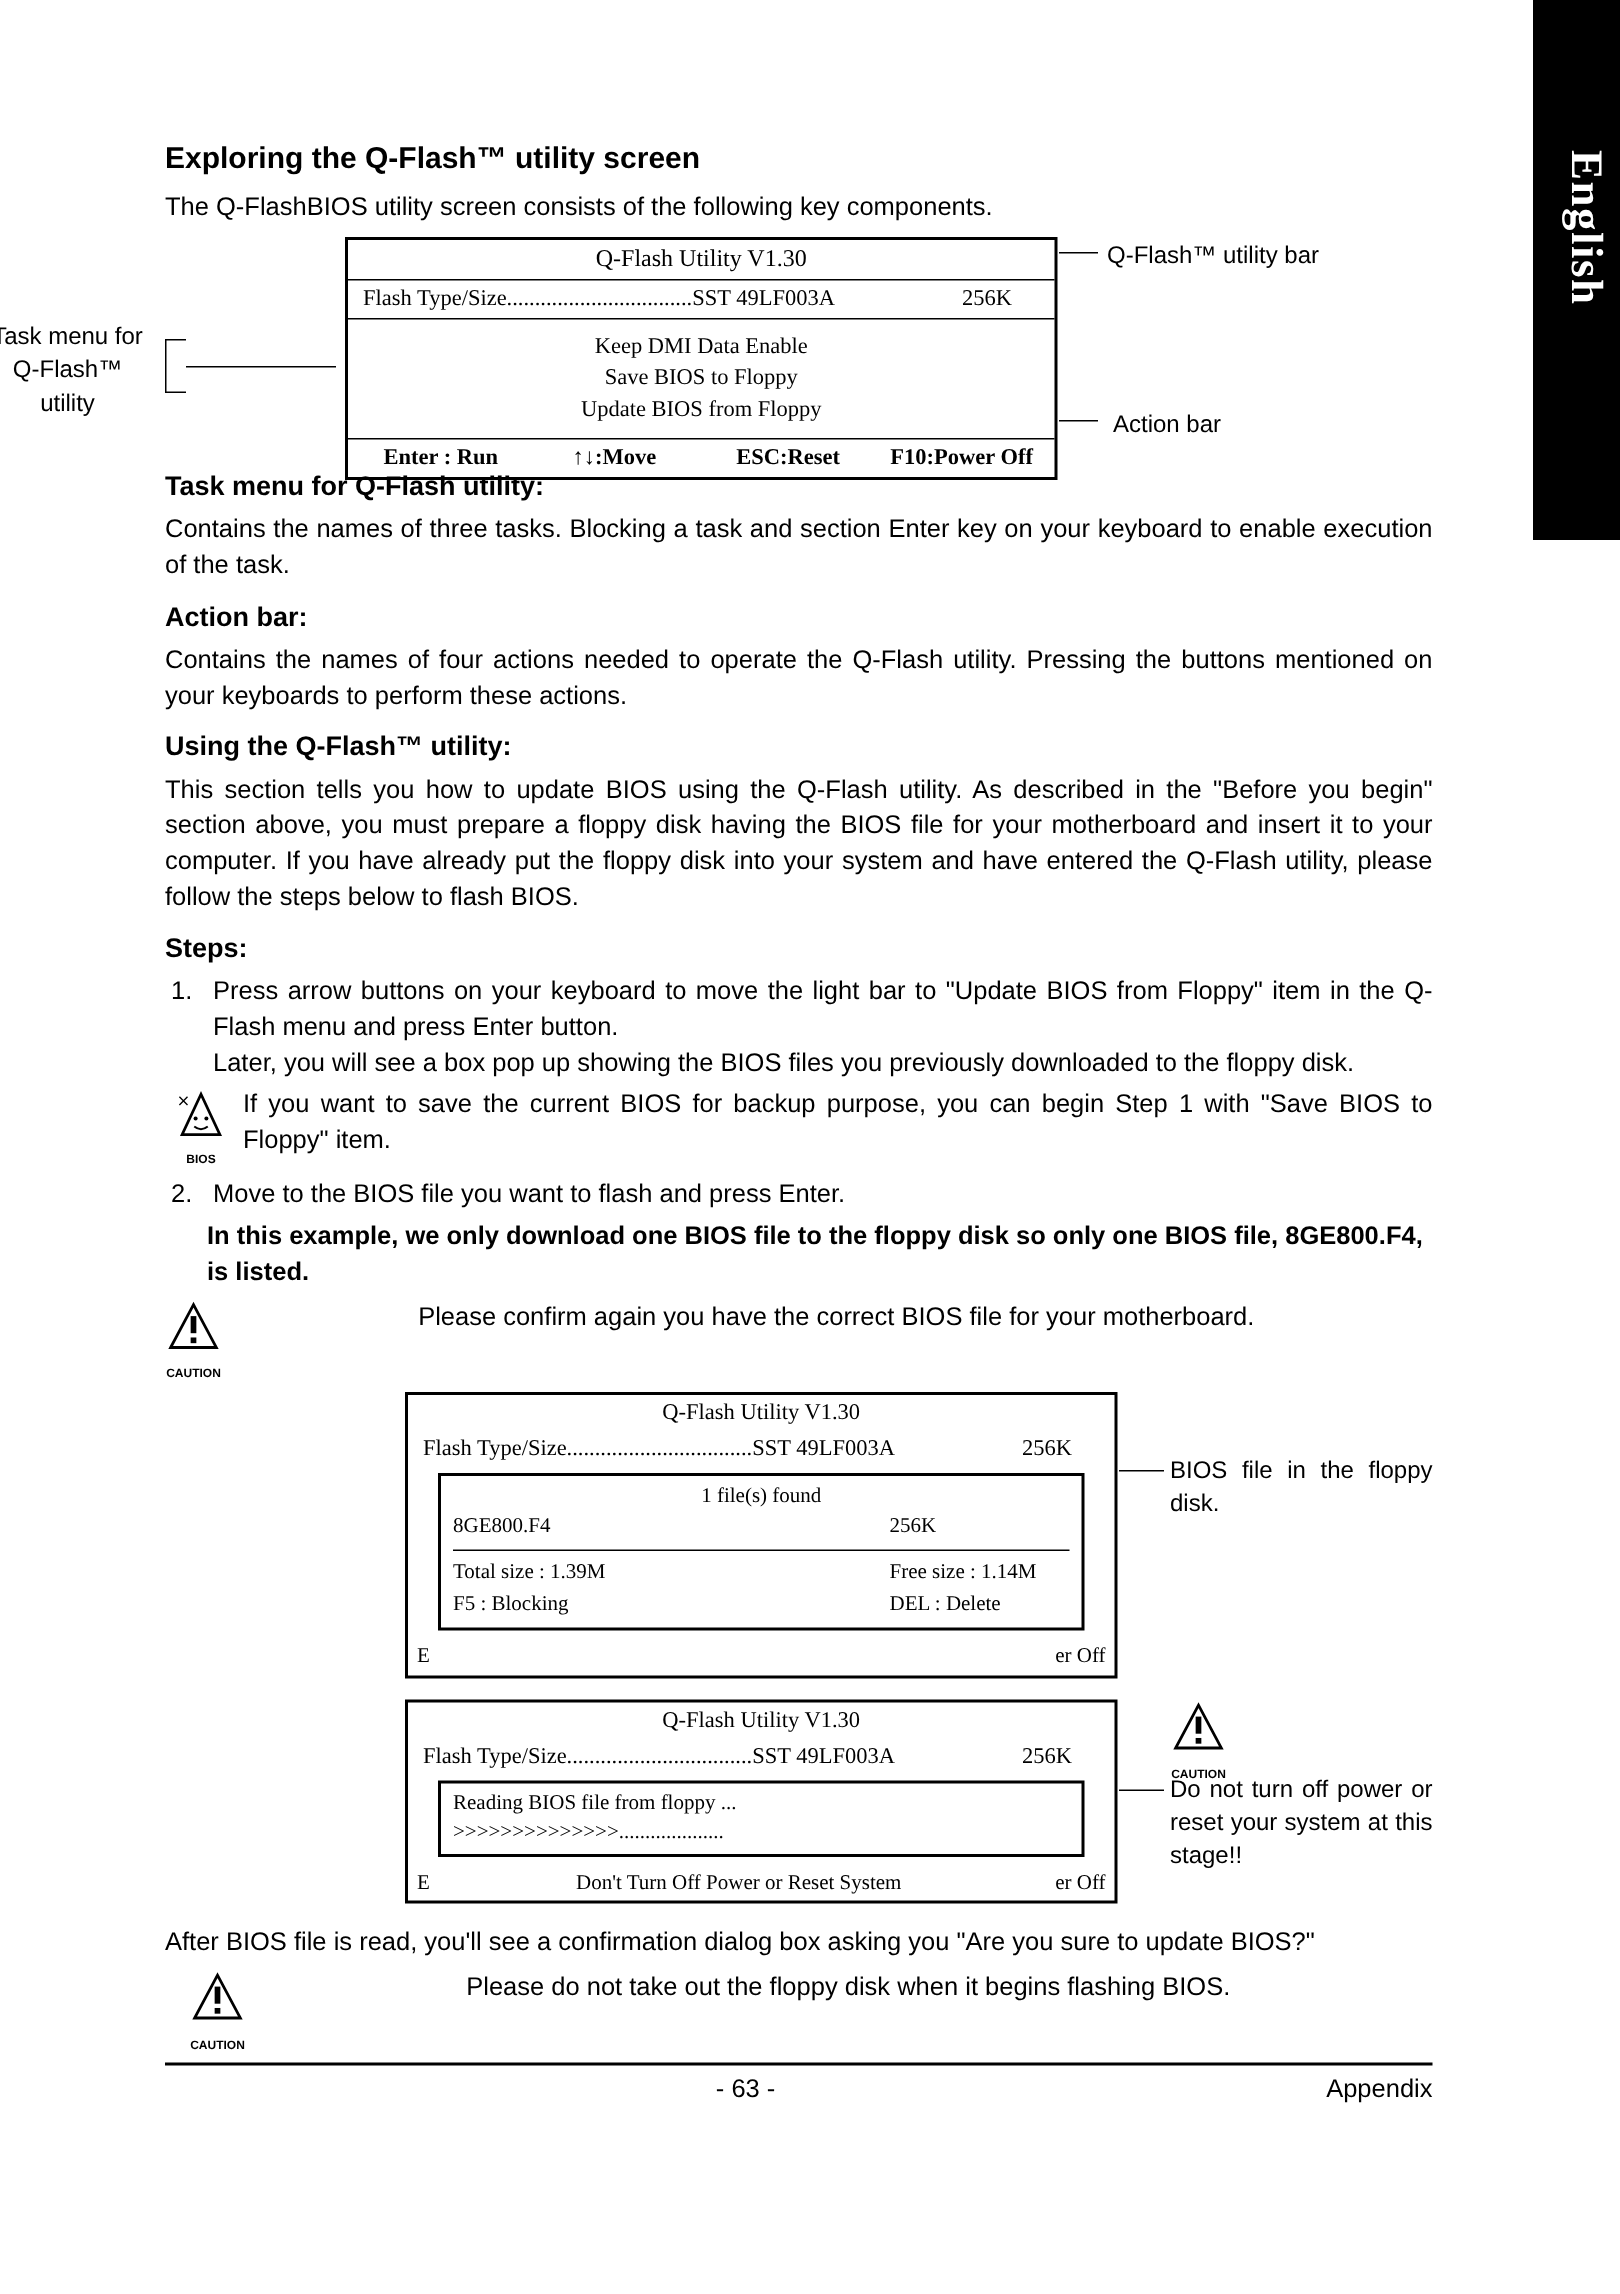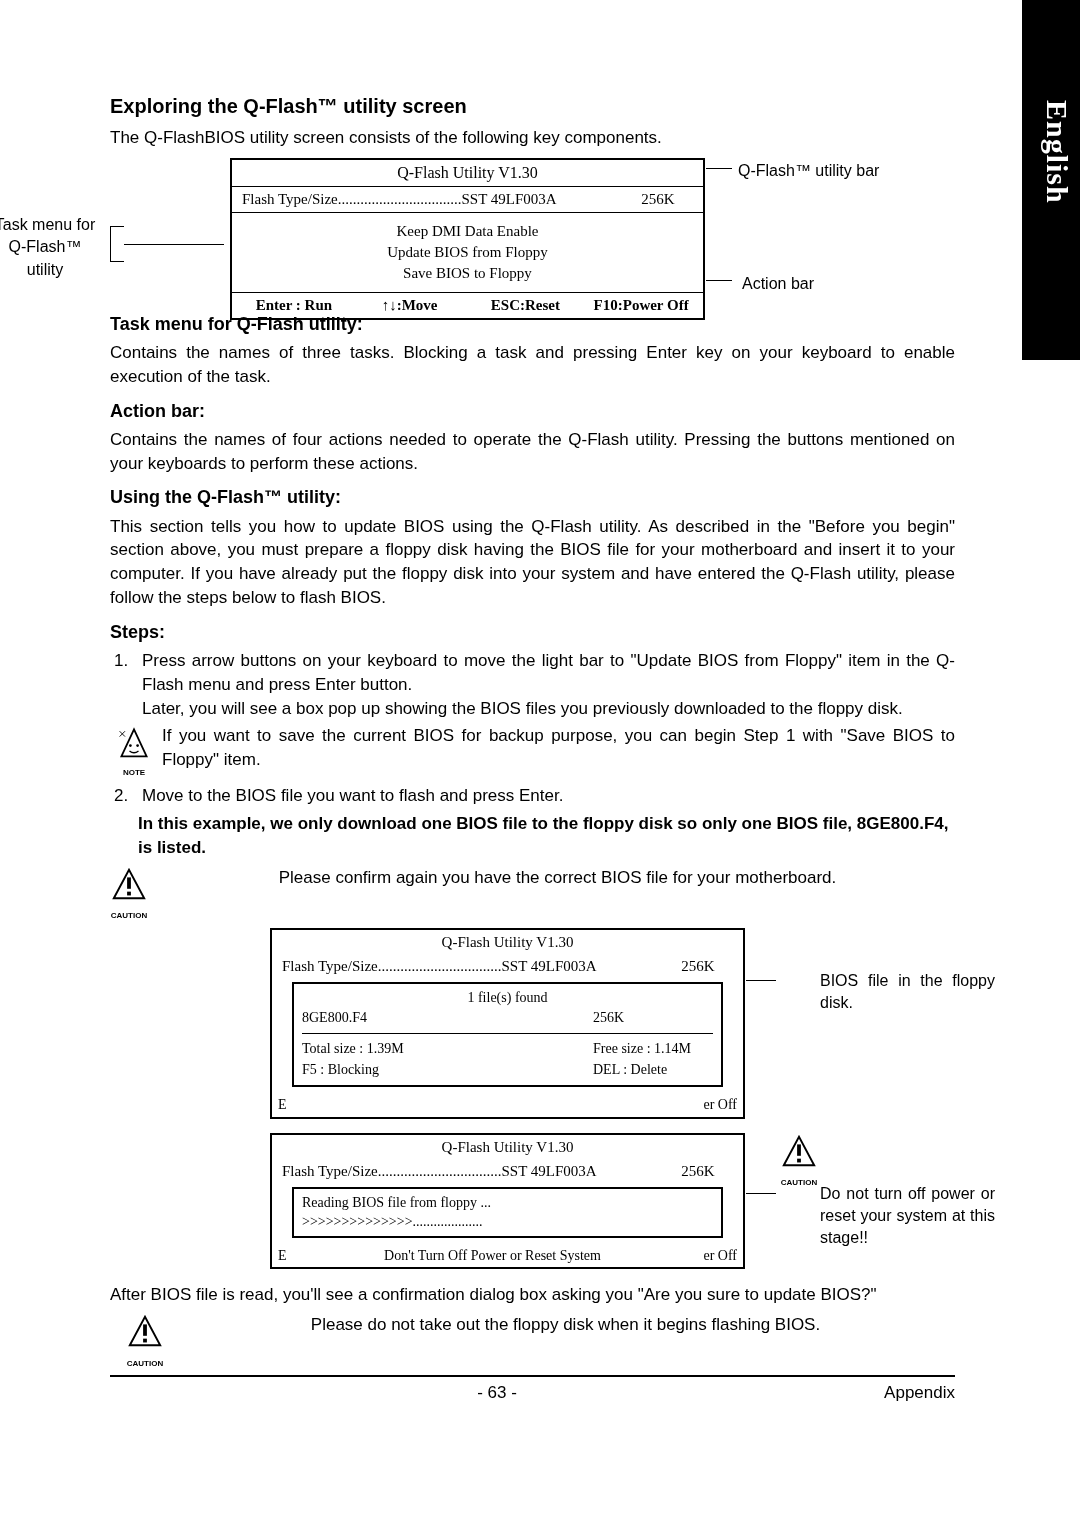--- a/index.html
+++ b/index.html
@@ -85,21 +85,21 @@
   }
   .inner-panel .row { display: flex; padding: 1px 0; }
   .inner-panel .row .c1 { flex: 1; }
   .inner-panel .row .c2 { width: 120px; }
   .util-box2 .bottomrow { display: flex; padding: 2px 6px; font-size: 14px; }
   .bottomrow .e1 { width: 20px; }
   .bottomrow .e2 { flex: 1; }
   .bottomrow .e3 { width: 50px; text-align: right; }
   
   .box2-wrap { position: relative; margin: 6px 0 6px 160px; }
-  .box2-ann { position: absolute; left: 510px; font-size: 16px; text-align: justify; width: 175px; margin-left: 40px; }
+  .box2-ann { position: absolute; left: 510px; font-size: 16px; text-align: justify; width: 175px; }
   
   .box3-wrap { position: relative; margin: 14px 0 14px 160px; }
 </style>
 </head>
 <body>
 
 <div class="black-strip">
   <div class="label">English</div>
 </div>
 
@@ -111,40 +111,40 @@
   <div class="util-diagram">
     <div class="diag-label-left">Task menu for Q-Flash™ utility</div>
     <div class="util-box">
       <div class="titlebar">Q-Flash Utility V1.30</div>
       <div class="flashrow">
         <span class="ft">Flash Type/Size.................................SST 49LF003A</span>
         <span class="fs">256K</span>
       </div>
       <div class="menu">
         <div>Keep DMI Data    Enable</div>
+        <div>Save BIOS to Floppy</div>
         <div>Update BIOS from Floppy</div>
-        <div>Save BIOS to Floppy</div>
       </div>
       <div class="actionrow">
         <span>Enter : Run</span>
         <span>↑↓:Move</span>
         <span>ESC:Reset</span>
         <span>F10:Power Off</span>
       </div>
     </div>
     <div class="diag-label-right1">Q-Flash™ utility bar</div>
     <div class="diag-label-right2">Action bar</div>
     <div class="diag-connector" style="left:0;top:68px;width:14px;height:36px;border:1px solid #000;background:none;border-right:none;"></div>
     <div class="diag-connector" style="left:14px;top:86px;width:100px;height:1px;"></div>
     <div class="diag-connector" style="left:596px;top:10px;width:26px;height:1px;"></div>
     <div class="diag-connector" style="left:596px;top:122px;width:26px;height:1px;"></div>
   </div>
 
   <h3>Task menu for Q-Flash utility:</h3>
-  <div class="para">Contains the names of three tasks. Blocking a task and pressing Enter key on your keyboard to enable execution of the task.</div>
+  <div class="para">Contains the names of three tasks. Blocking a task and section Enter key on your keyboard to enable execution of the task.</div>
 
   <h3>Action bar:</h3>
   <div class="para">Contains the names of four actions needed to operate the Q-Flash utility. Pressing the buttons mentioned on your keyboards to perform these actions.</div>
 
   <h3>Using the Q-Flash™ utility:</h3>
   <div class="para">This section tells you how to update BIOS using the Q-Flash utility. As described in the "Before you begin" section above, you must prepare a floppy disk having the BIOS file for your motherboard and insert it to your computer. If you have already put the floppy disk into your system and have entered the Q-Flash utility, please follow the steps below to flash BIOS.</div>
 
   <h3>Steps:</h3>
 
   <div class="step-list">
@@ -159,21 +159,21 @@
 
   <div class="note-row">
     <div class="icon note-icon">
       <svg viewBox="0 0 40 40">
           <path d="M6 36 L20 6 L34 36 Z" fill="none" stroke="#000" stroke-width="2"></path>
           <circle cx="16" cy="24" r="1.5"></circle>
           <circle cx="24" cy="24" r="1.5"></circle>
           <path d="M15 30 Q20 34 25 30" fill="none" stroke="#000" stroke-width="1.5"></path>
           <path d="M4 8 L10 14 M10 8 L4 14" stroke="#000" stroke-width="1"></path>
         </svg>
-      <div class="note-caption">NOTE</div>
+      <div class="note-caption">BIOS</div>
     </div>
     <div class="note-text">If you want to save the current BIOS for backup purpose, you can begin Step 1 with "Save BIOS to Floppy" item.</div>
   </div>
 
   <div class="step-list">
     <div class="step-item">
       <div class="step-num">2.</div>
       <div class="step-body">Move to the BIOS file you want to flash and press Enter.</div>
     </div>
   </div>

